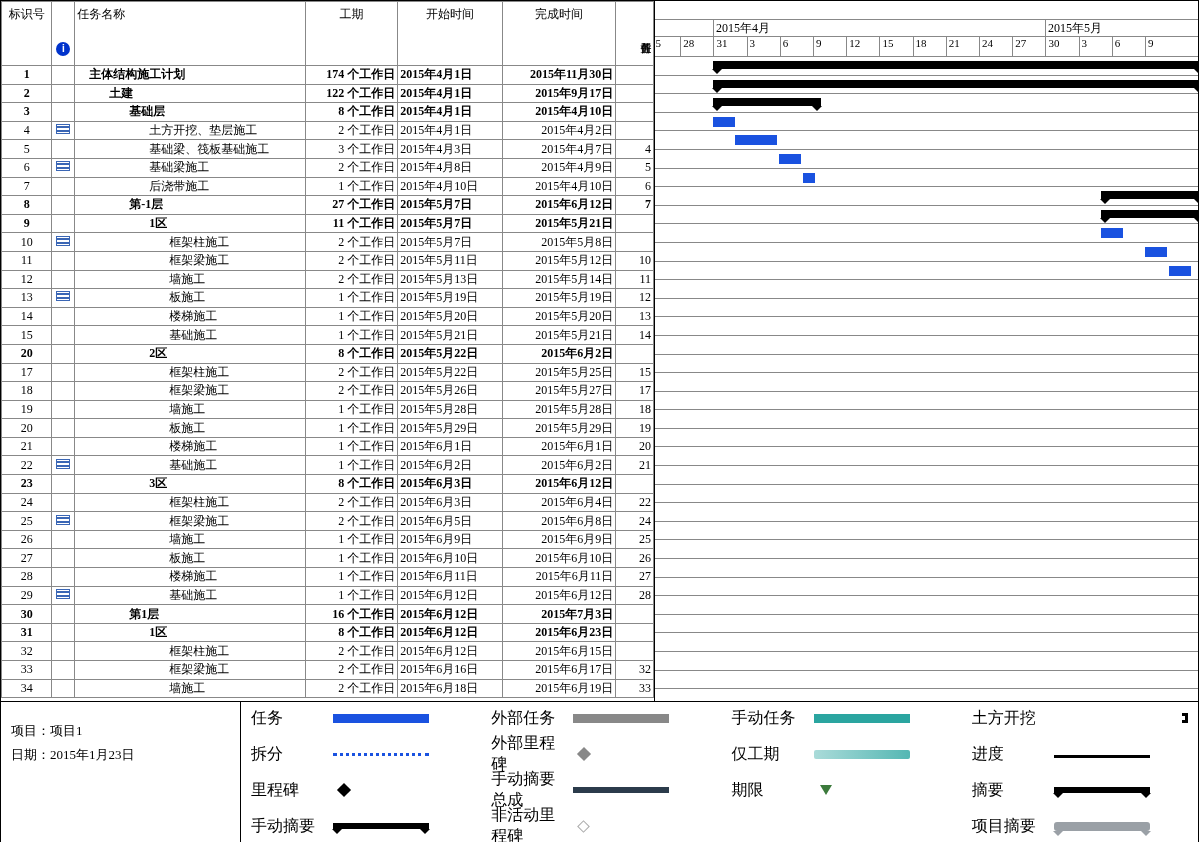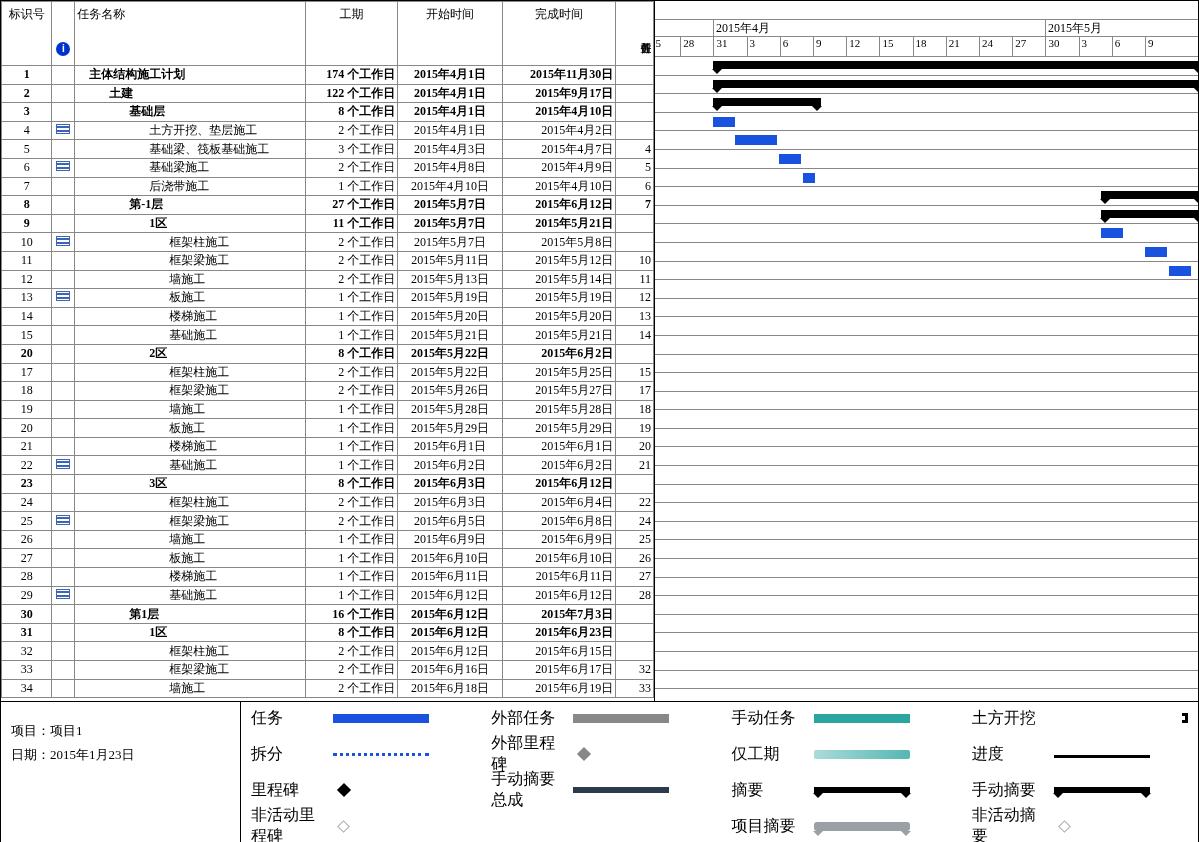--- a/index.html
+++ b/index.html
@@ -9,21 +9,21 @@
   .grid { flex: 0 0 654px; border-right: 1px solid #000; overflow: hidden; }
   .gantt { flex: 1; overflow: hidden; position: relative; }
   table { border-collapse: collapse; width: 100%; table-layout: fixed; }
   th, td { border: 1px solid #888; padding: 0 2px; height: 18.6px; font-size: 12px; white-space: nowrap; overflow: hidden; }
   th { font-weight: normal; vertical-align: top; padding-top: 4px; }
   thead th { height: 64px; border-radius: 9px; }
   .col-id { width: 48px; text-align: center; }
   .col-ind { width: 22px; text-align: center; }
   .col-name { width: 220px; text-align: left; }
   .col-dur { width: 88px; text-align: right; }
-  .col-start { width: 100px; text-align: center; }
+  .col-start { width: 100px; text-align: left; }
   .col-finish { width: 108px; text-align: right; }
   .col-pred { width: 36px; text-align: right; }
   .info-icon { display:inline-block; width:14px; height:14px; border-radius:50%; background:#0033cc; color:#fff; font-weight:bold; font-family:sans-serif; font-size:10px; line-height:14px; text-align:center; margin-top:36px; }
   .ind-icon { display:inline-block; width:14px; height:10px; background:linear-gradient(#fff 1px,#3a66b5 1px 3px,#fff 3px 5px,#3a66b5 5px 7px,#fff 7px 9px,#3a66b5 9px); border:1px solid #3a66b5; }
   .bold td { font-weight: bold; }
   .namepad { display:inline-block; }
   
   .gantt-head { height:56px; border-bottom:1px solid #888; position:relative; font-size:11px; }
   .gantt-head .row1 { position:absolute; top:18px; left:0; right:0; height:18px; border-top:1px solid #888; border-bottom:1px solid #888; }
   .gantt-head .row2 { position:absolute; top:36px; left:0; right:0; height:20px; }
@@ -537,20 +537,24 @@
         </div>
         <div class="leg-item">
           <span class="leg-label">里程碑</span>
           <span class="leg-swatch sw-mile"></span>
         </div>
         <div class="leg-item">
           <span class="leg-label">手动摘要总成</span>
           <span class="leg-swatch sw-rollup"></span>
         </div>
         <div class="leg-item">
+          <span class="leg-label">期限</span>
+          <span class="leg-swatch sw-deadline"></span>
+        </div>
+        <div class="leg-item">
           <span class="leg-label">摘要</span>
           <span class="leg-swatch sw-sum"></span>
         </div>
         <div class="leg-item">
           <span class="leg-label">手动摘要</span>
           <span class="leg-swatch sw-mansum"></span>
         </div>
         <div class="leg-item">
           <span class="leg-label">非活动里程碑</span>
           <span class="leg-swatch sw-inactmile"></span>

